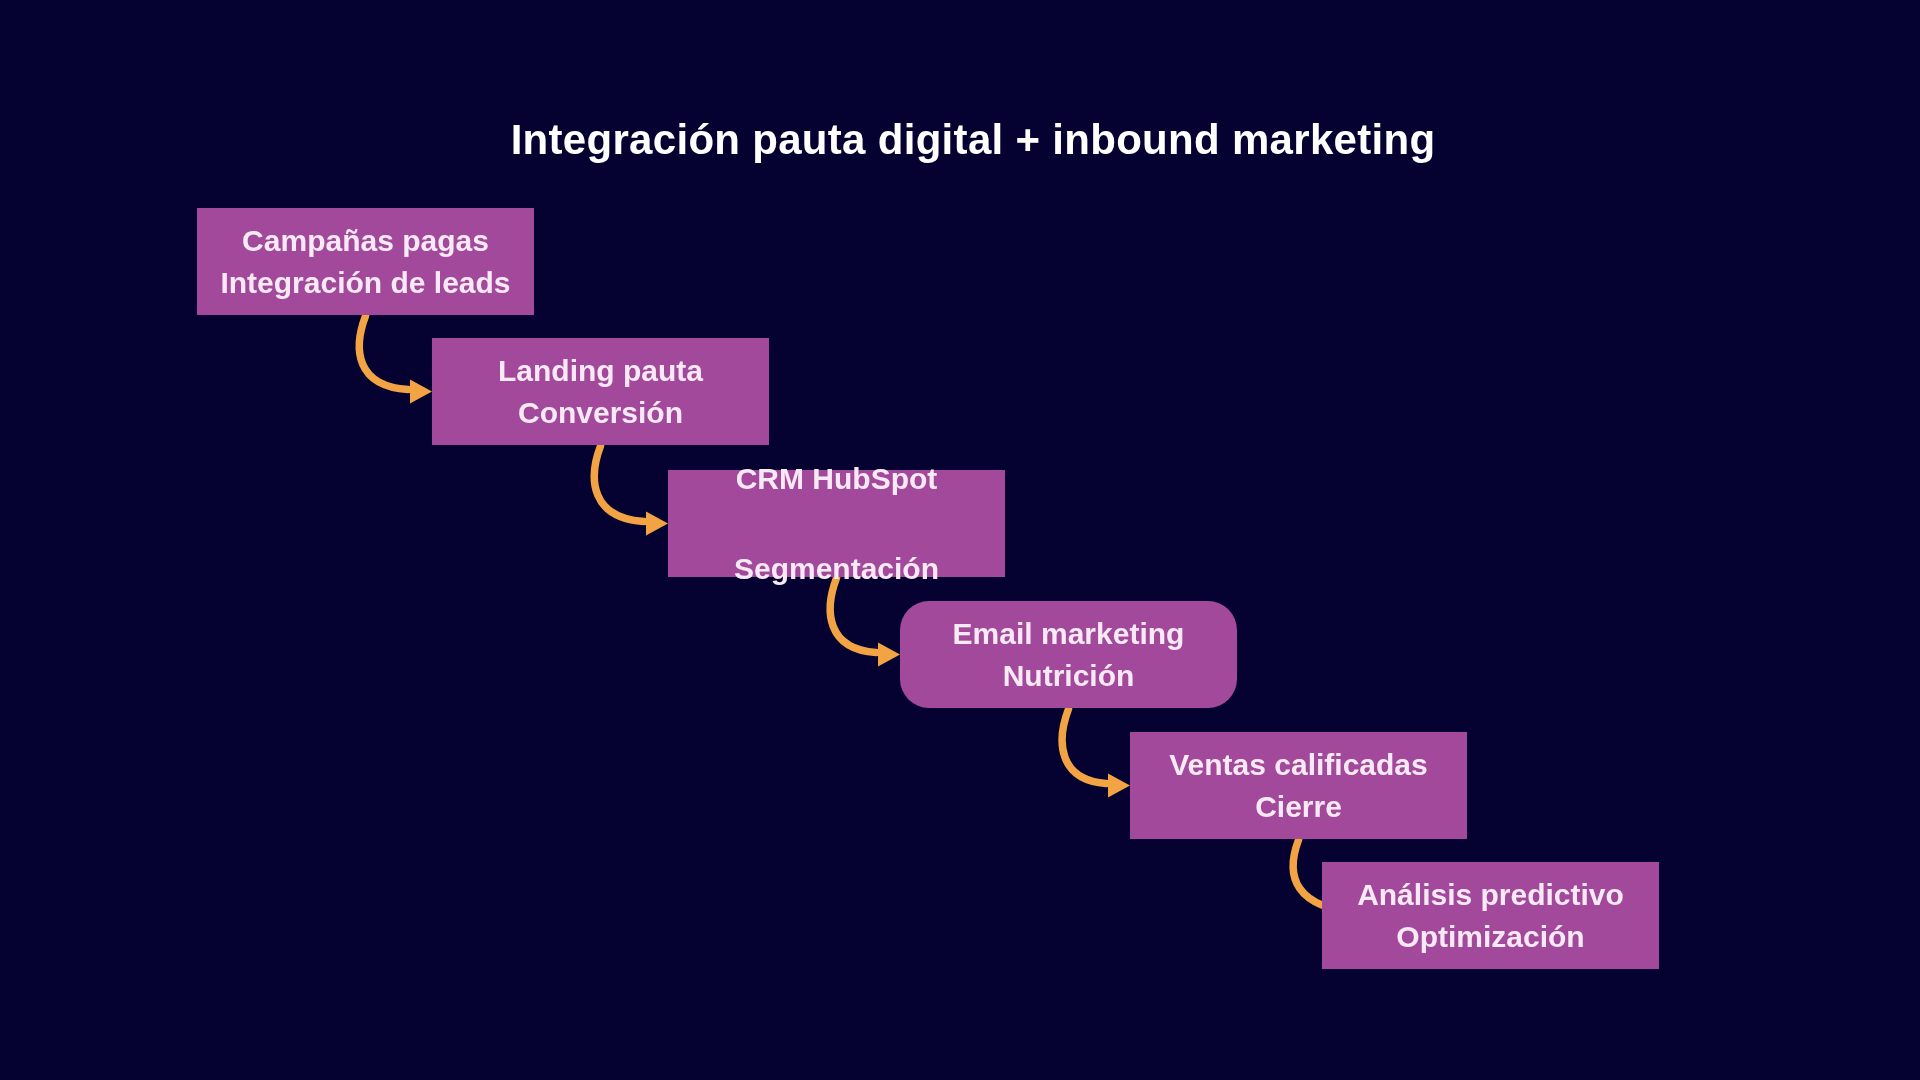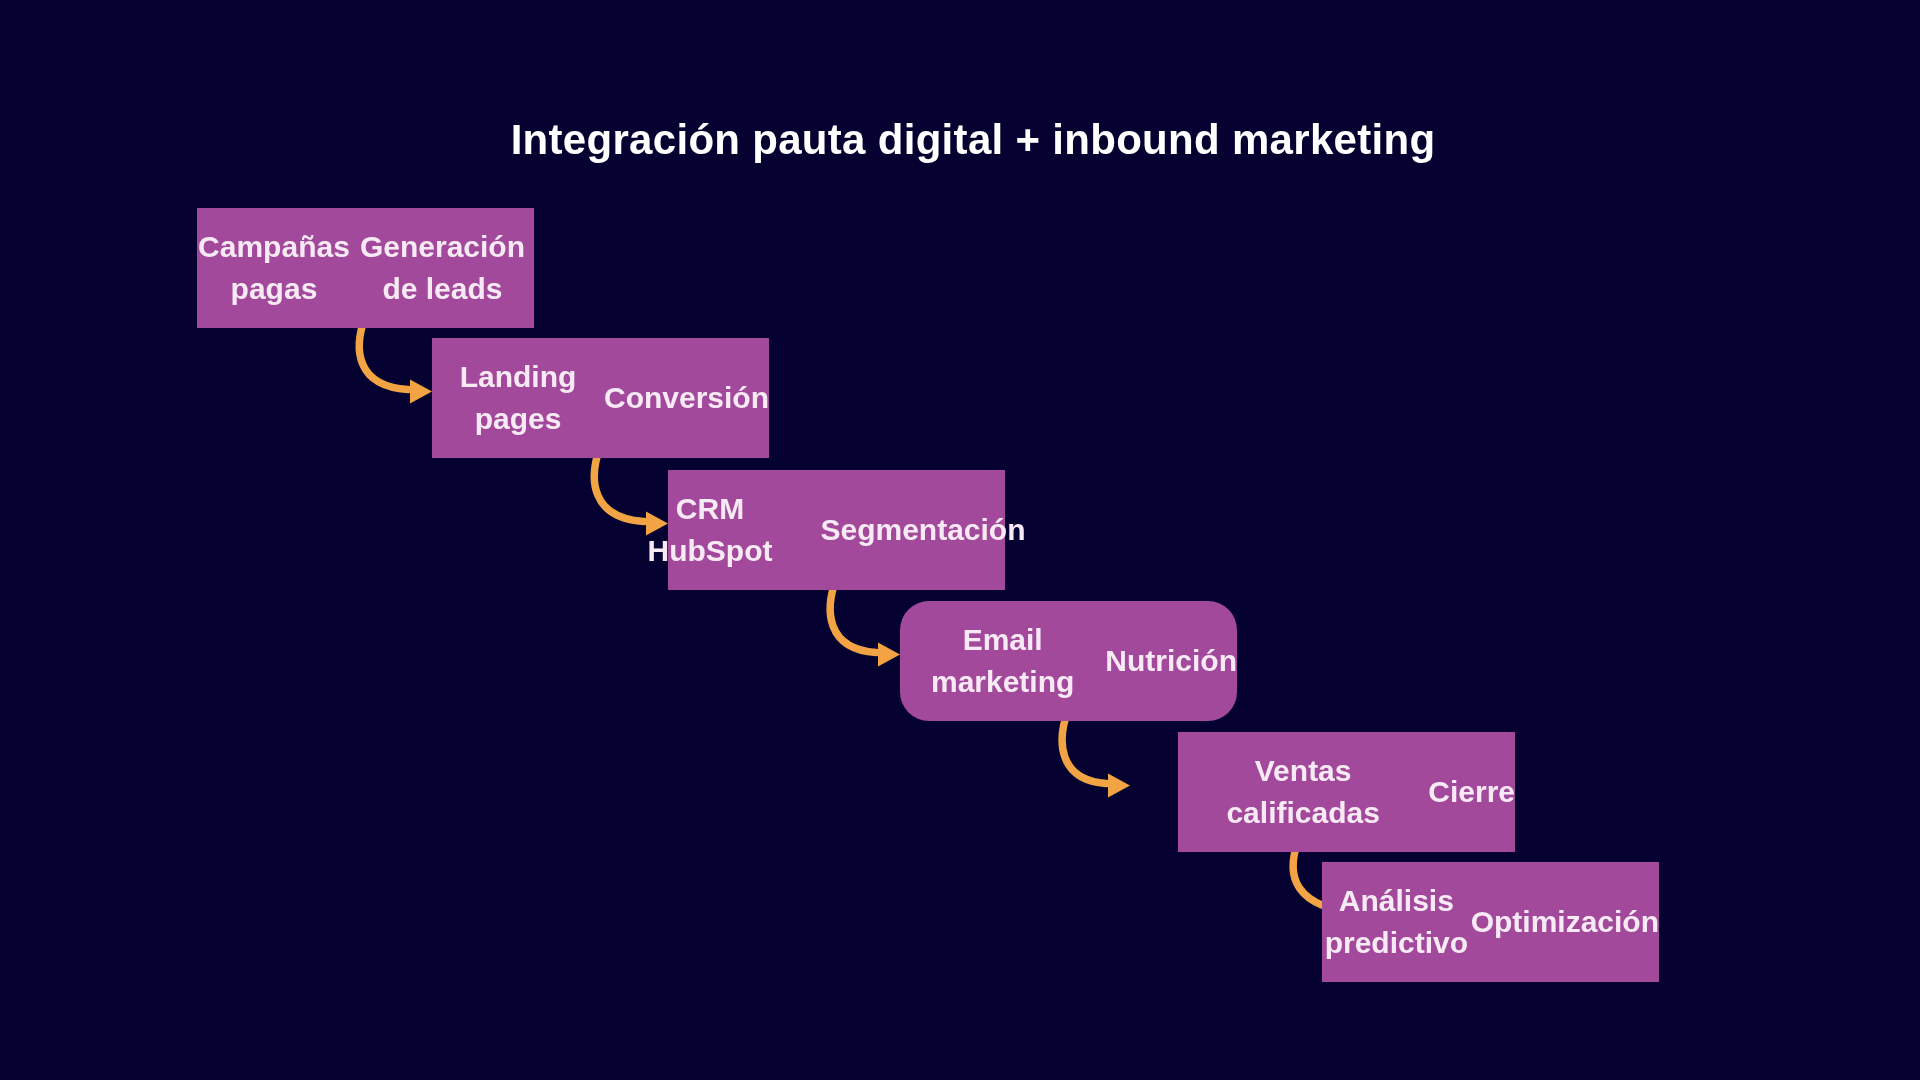--- a/index.html
+++ b/index.html
@@ -42,37 +42,37 @@
     stroke-width: 7.5;
     stroke-linecap: round;
   }
   .arrow-head {
     fill: var(--arrow, #F2A444);
     stroke: none;
   }
   .step {
     position: absolute;
     width: 337px;
-    height: 120px;
+    height: 107px;
     background: var(--box, #A3499C);
     color: var(--box-text, #F8EAF5);
     display: flex;
-    flex-direction: row;
+    flex-direction: column;
     align-items: center;
     justify-content: center;
     text-align: center;
     font-weight: 700;
     font-size: 30px;
     line-height: 42px;
   }
   .step-0 { left: 197px;  top: 208px; }
   .step-1 { left: 432px;  top: 338px; }
   .step-2 { left: 668px;  top: 470px; gap: 48px; }
   .step-3 { left: 900px;  top: 601px; border-radius: 29px; }
-  .step-4 { left: 1130px; top: 732px; margin-left: 48px; }
+  .step-4 { left: 1130px; top: 732px; }
   .step-5 { left: 1322px; top: 862px; }
 </style>
 </head>
 <body>
 
 <div class="canvas">
 
   <h1 class="flow-title">Integración pauta digital + inbound marketing</h1>
 
   <svg class="arrows" viewBox="0 0 1920 1080" xmlns="http://www.w3.org/2000/svg" aria-hidden="true">
@@ -93,25 +93,25 @@
       <polygon class="arrow-head" points="1130,785.5 1108,773.5 1108,797.5"></polygon>
     </g>
     <g>
       <path class="arrow-line" d="M 1298.5,840 C 1285,876 1294,908 1361,913.5"></path>
       <polygon class="arrow-head" points="1385,915.5 1363,903.5 1363,927.5"></polygon>
     </g>
   </svg>
 
   <div class="step step-0">
     <span class="step-line">Campañas pagas</span>
-    <span class="step-line">Generación de leads</span>
+    <span class="step-line">Integración de leads</span>
   </div>
 
   <div class="step step-1">
-    <span class="step-line">Landing pages</span>
+    <span class="step-line">Landing pauta</span>
     <span class="step-line">Conversión</span>
   </div>
 
   <div class="step step-2">
     <span class="step-line">CRM HubSpot</span>
     <span class="step-line">Segmentación</span>
   </div>
 
   <div class="step step-3">
     <span class="step-line">Email marketing</span>

